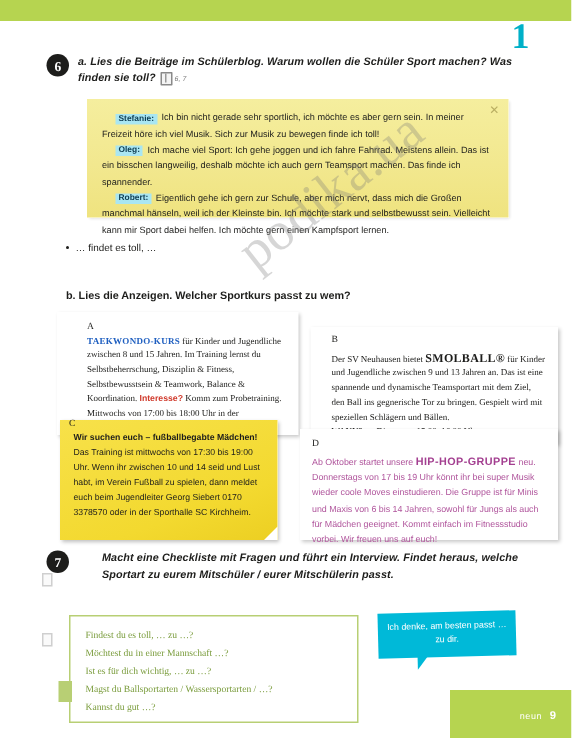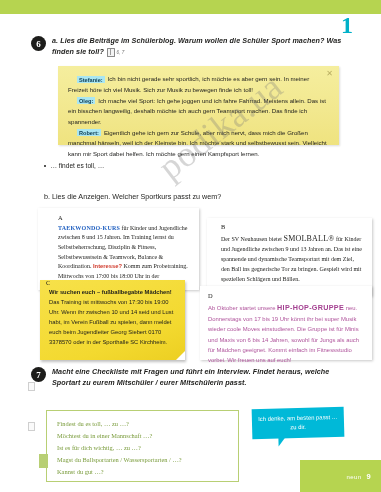--- a/index.html
+++ b/index.html
@@ -46,21 +46,21 @@
   .task-text {
     position: absolute;
     font-size: 7.2px;
     font-weight: bold;
     line-height: 1.55;
     color: #1d1d1b;
     letter-spacing: 0.01em;
     font-style: italic;
   }
   #task6 { left: 52px; top: 35px; width: 300px; }
-  #task7 { left: 52px; top: 366px; width: 300px; }
+  #task7 { left: 68px; top: 366px; width: 300px; }
 
   .book-ref {
     display: inline-flex;
     align-items: center;
     gap: 1.5px;
     vertical-align: middle;
     margin-left: 3px;
   }
   .book-ico {
     width: 6px; height: 7px;
@@ -127,21 +127,21 @@
     border-radius: 50%;
     vertical-align: middle;
     margin-right: 4px;
     margin-bottom: 1px;
   }
 
   
   #taskb {
     position: absolute;
     left: 44px; top: 192px;
-    font-size: 7.2px; font-weight: normal;
+    font-size: 7.2px; font-weight: bold;
     color: #1d1d1b;
   }
 
   
   .watermark {
     position: absolute;
     left: 150px; top: 155px;
     font-size: 36px;
     font-family: "Liberation Serif", serif;
     color: rgba(120,120,120,0.30);
@@ -205,20 +205,21 @@
   #adB .ad-body {
     font-family: "Liberation Serif", serif;
     font-size: 6.0px;
     line-height: 1.62;
     color: #1d1d1b;
   }
   .smol {
     font-family: "Liberation Serif", serif;
     font-size: 8px;
     letter-spacing: 0.2px;
+    font-weight: bold;
   }
   .wann-row { display: block; }
   .wann-lbl { display: inline-block; width: 30px; }
 
   
   #adC {
     left: 2px; top: 72px; width: 145px; height: 80px;
     background: linear-gradient(160deg,#f7e14a 0%, #f3d92f 70%, #eccf22 100%);
     box-shadow: 1px 1.5px 2.5px rgba(0,0,0,0.25);
     padding: 7px 9px 6px 9px;

